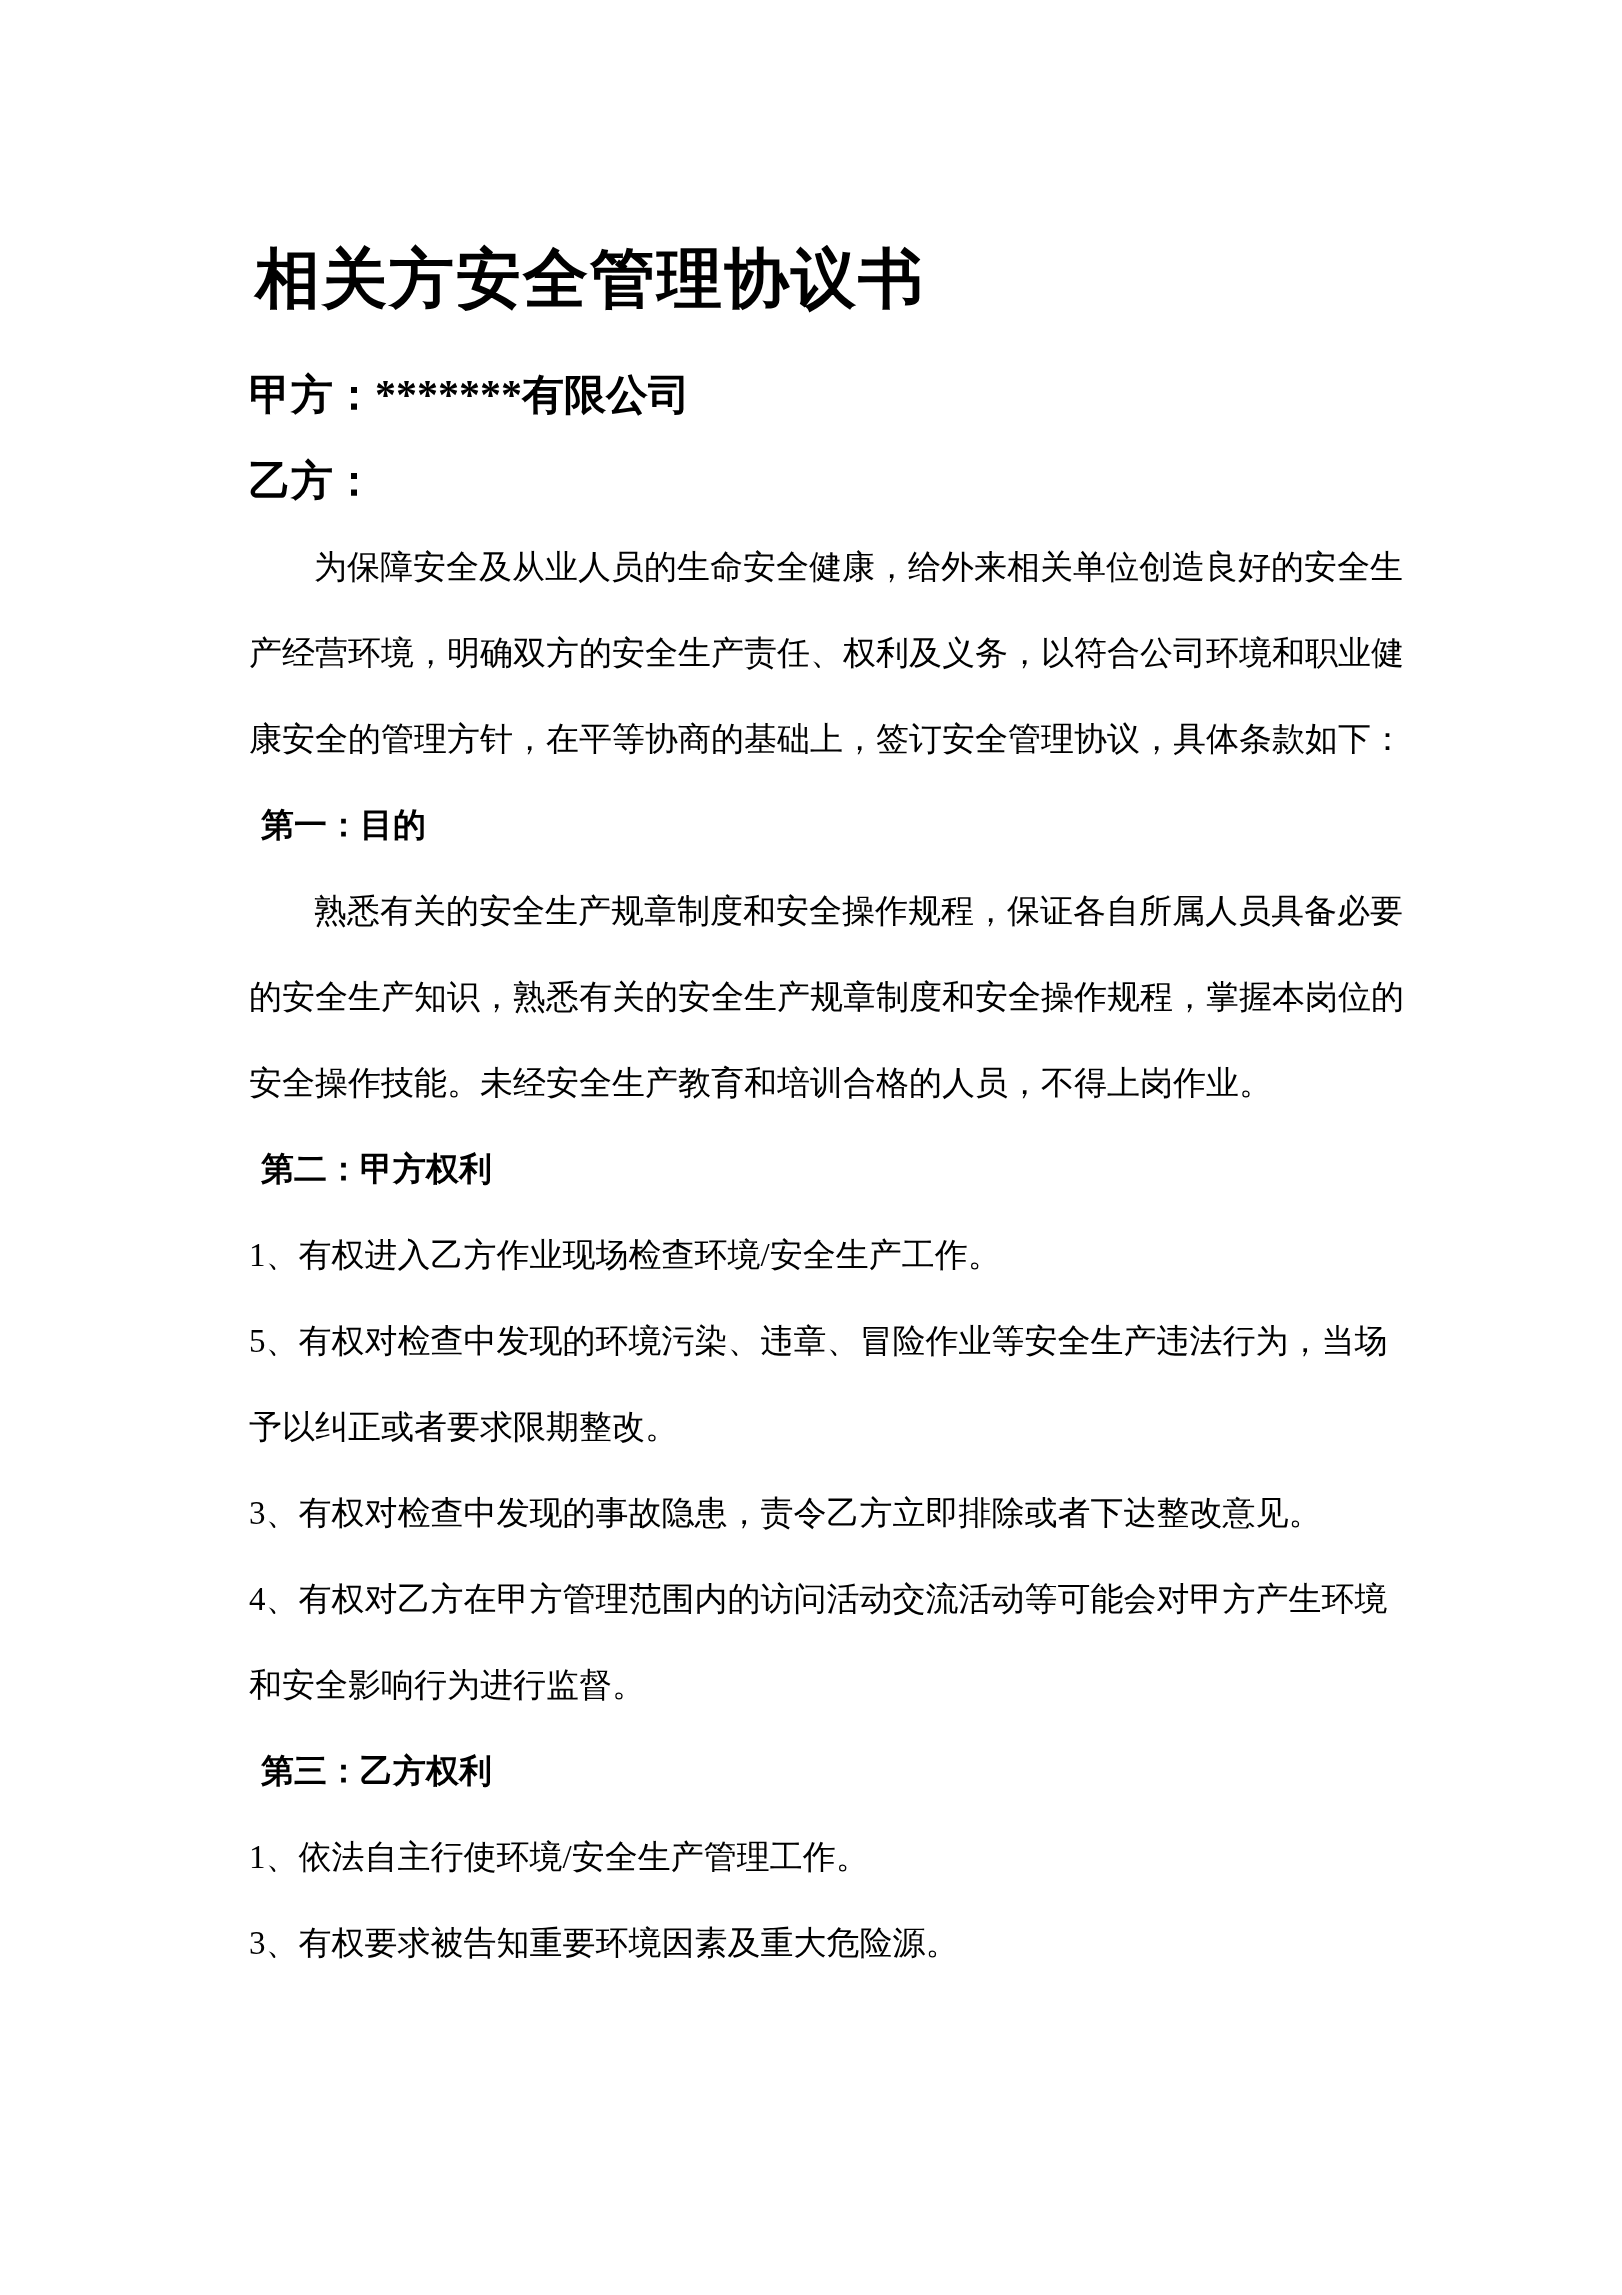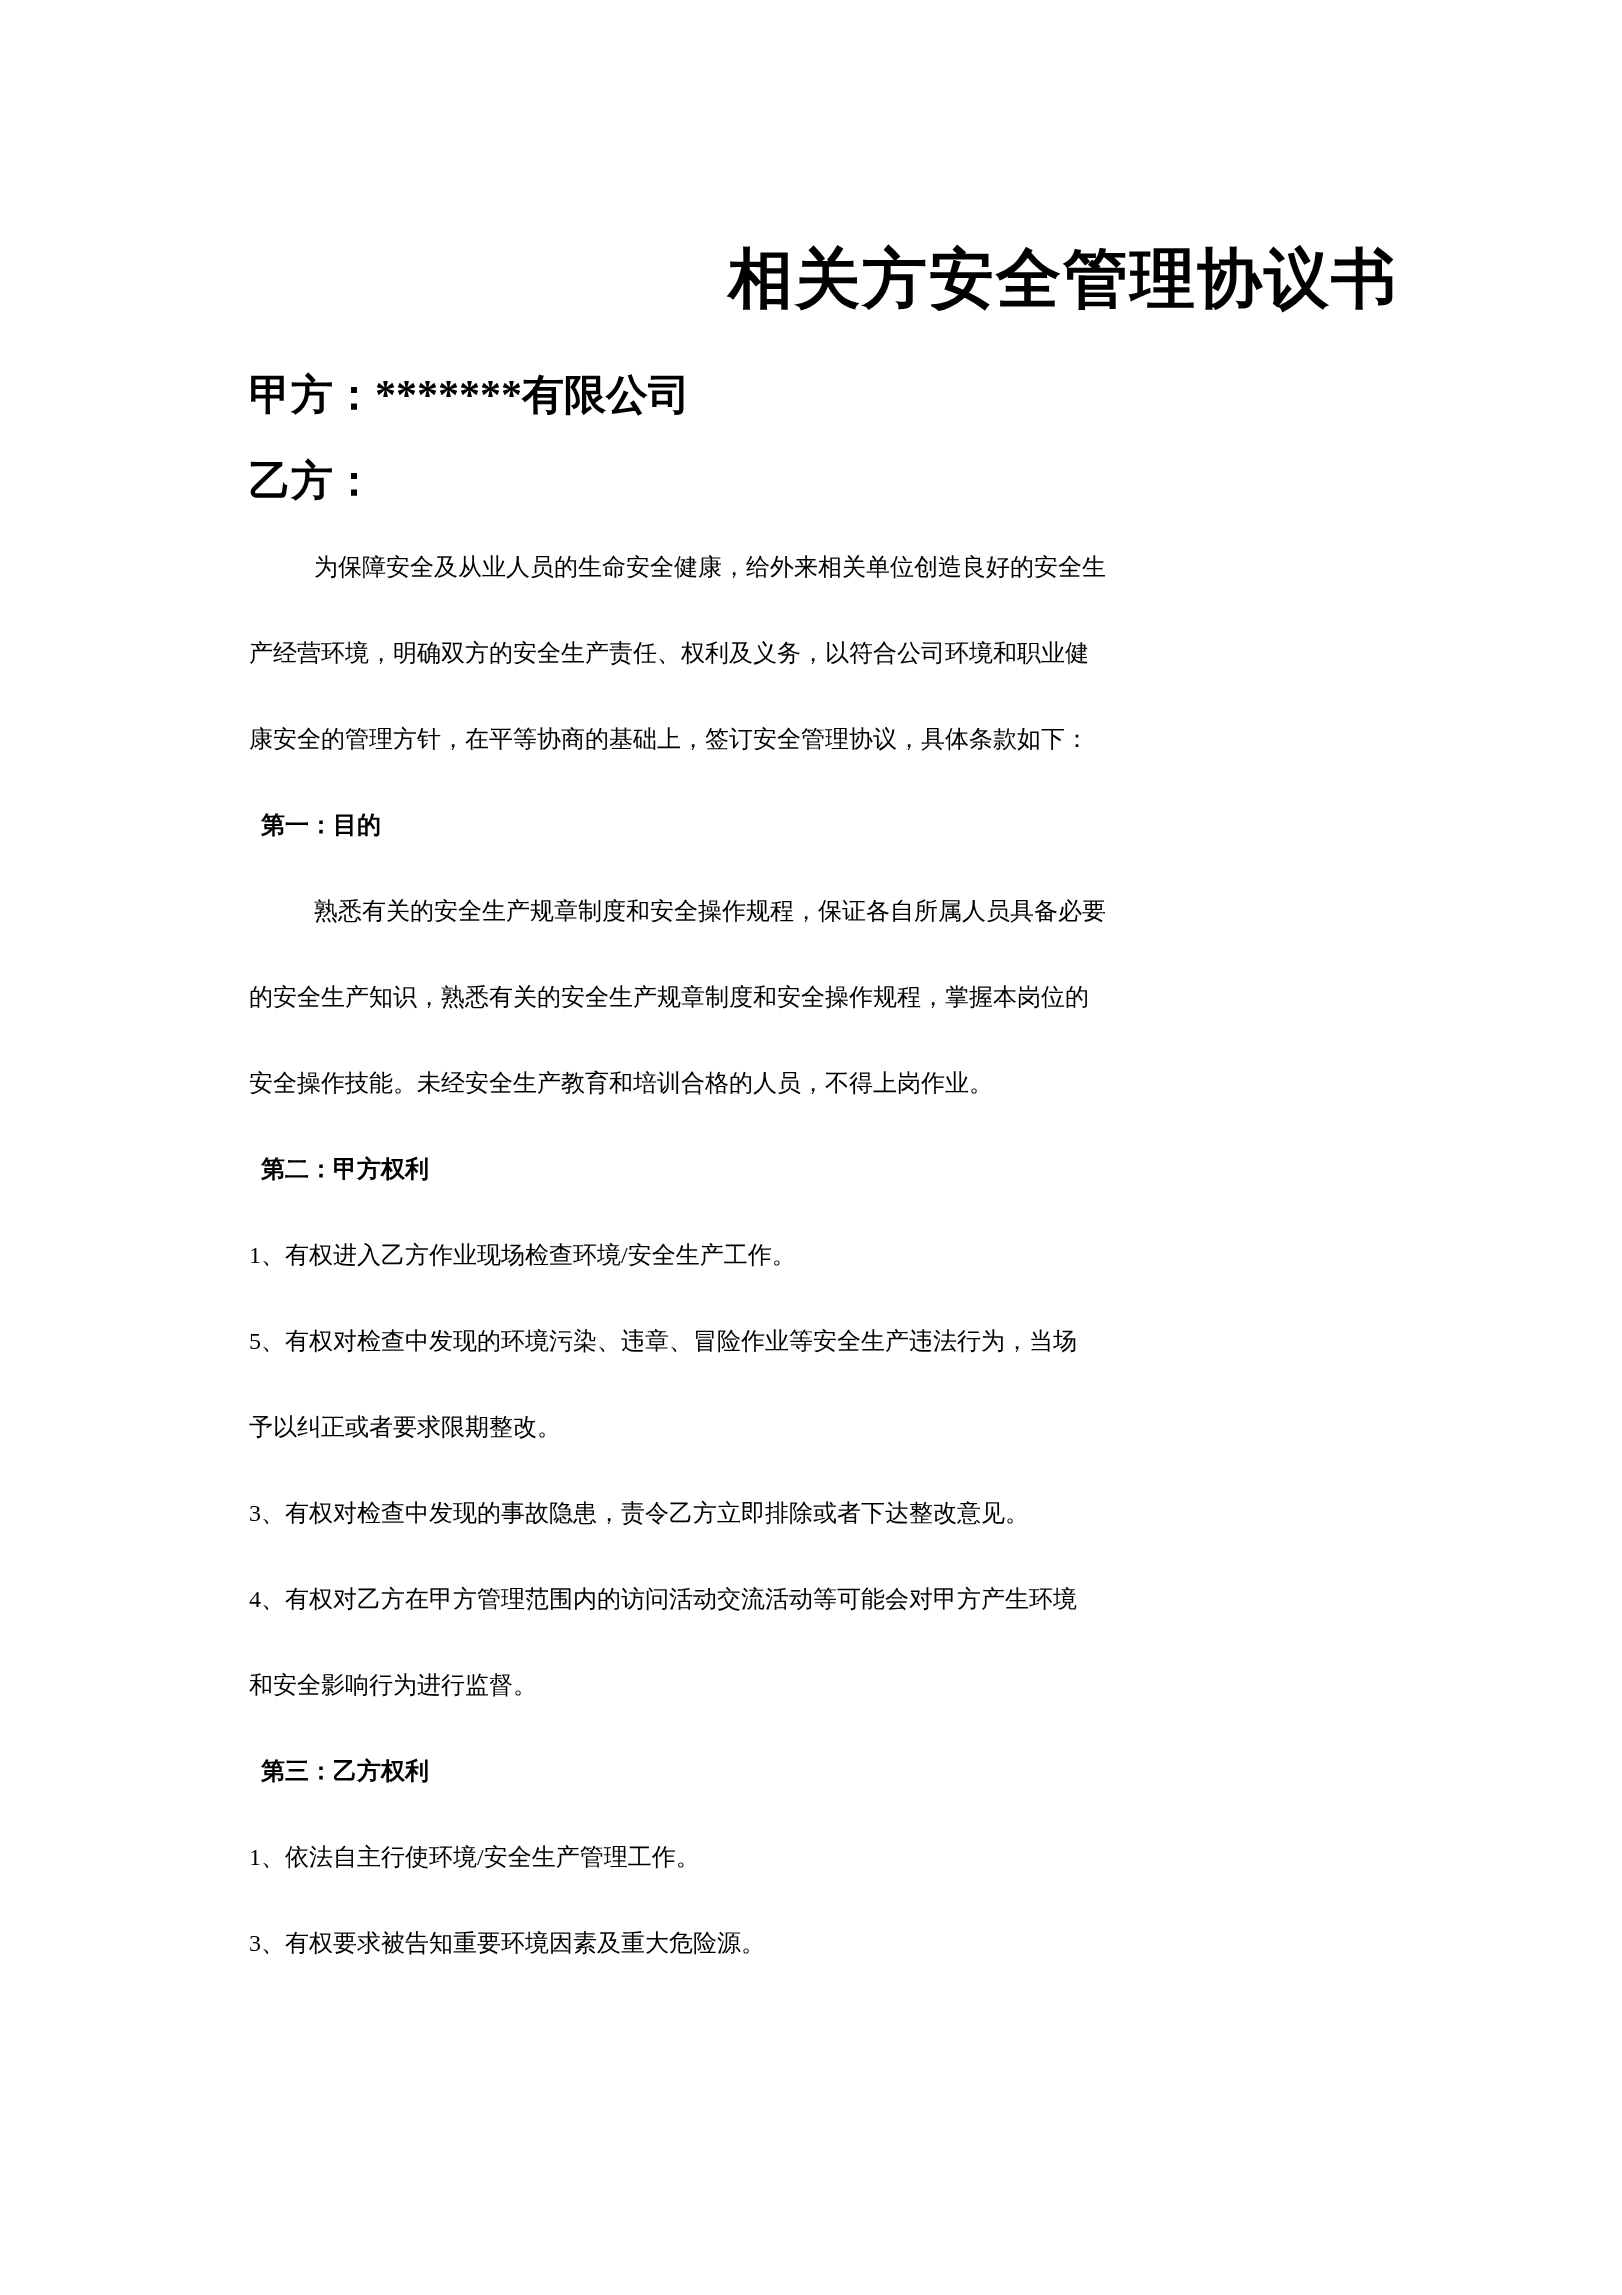--- a/index.html
+++ b/index.html
@@ -12,38 +12,38 @@
     width: 1623px;
     height: 2295px;
     background: #ffffff;
     color: #000000;
     font-family: "Liberation Serif", "DejaVu Serif", serif;
     overflow: hidden;
   }
   .doc-title {
     position: absolute;
     top: 233px;
-    left: 249px;
+    left: 255px;
     width: 1149px;
     margin: 0;
-    text-align: right;
+    text-align: left;
     font-size: 65px;
     line-height: 93px;
     font-weight: bold;
     letter-spacing: 2px;
     white-space: nowrap;
   }
   .doc-body {
     position: absolute;
     top: 352px;
     left: 249px;
     width: 1152px;
   }
   .doc-body .line {
-    font-size: 24px;
+    font-size: 33px;
     line-height: 86px;
     white-space: nowrap;
   }
   .doc-body .party-line {
     font-size: 42px;
     line-height: 86px;
     font-weight: bold;
     white-space: nowrap;
   }
   .block.heading .line {

